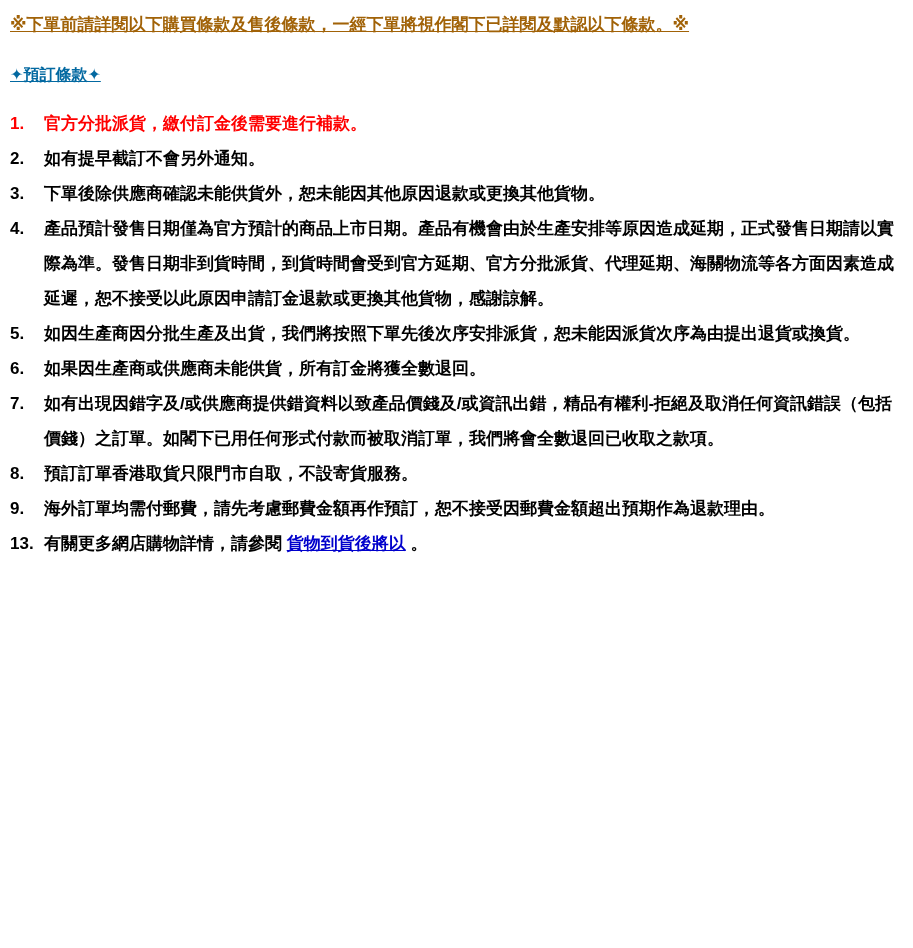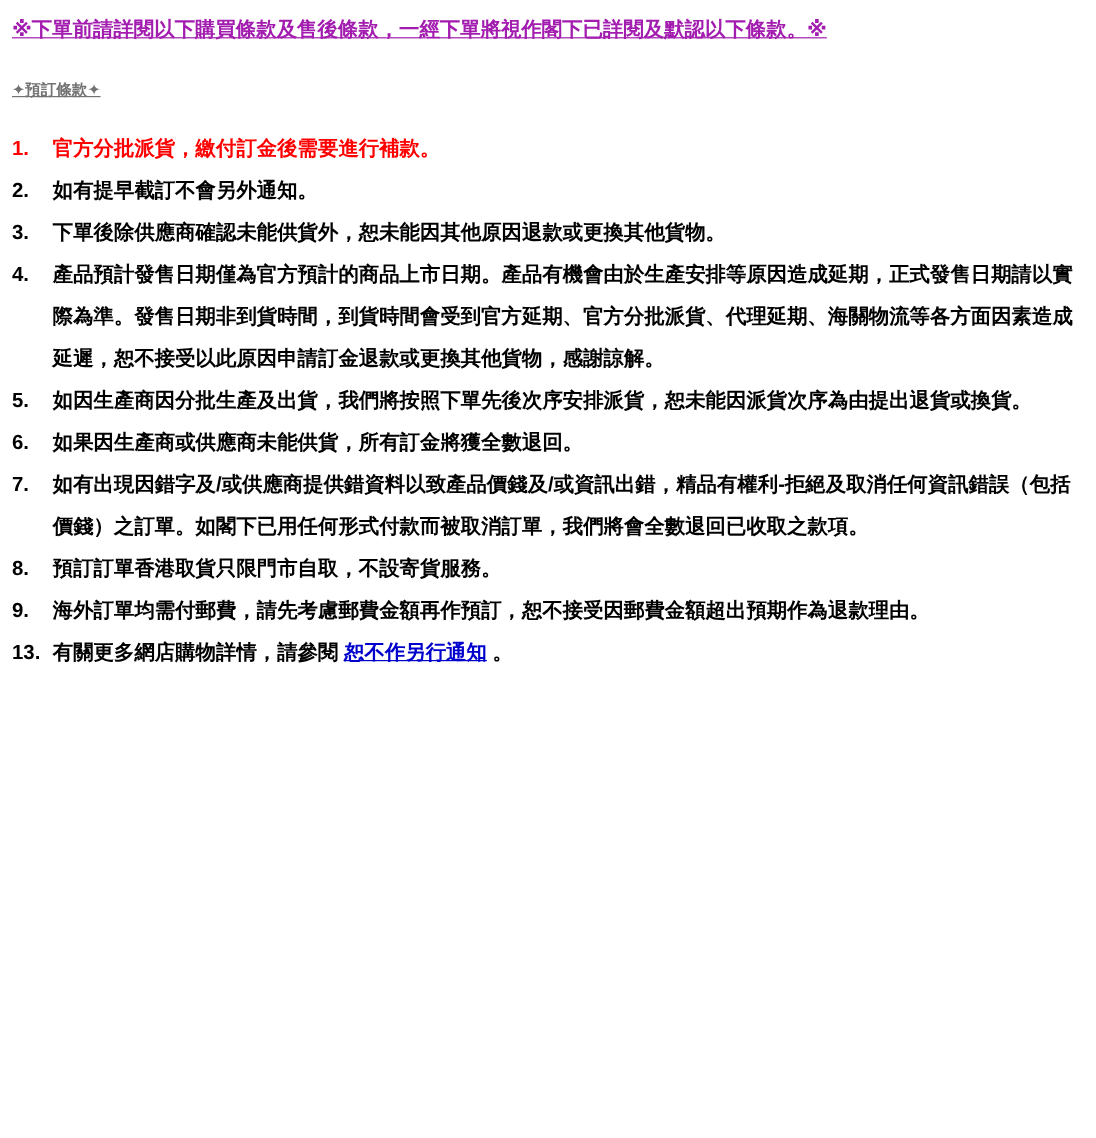--- a/index.html
+++ b/index.html
@@ -14,30 +14,30 @@
     -webkit-font-smoothing: antialiased;
   }
   .page {
     width: 913px;
     min-height: 948px;
     box-sizing: border-box;
     padding: 10px 12px 8px 10px;
     background: #ffffff;
   }
   .title {
-    color: #a21caf;
+    color: #a16207;
     font-size: 17px;
     line-height: 26px;
     margin: 2px 0 0 0;
     text-decoration: underline;
     font-weight: bold;
   }
   .section-heading {
-    color: #737373;
-    font-size: 13px;
+    color: #0369a1;
+    font-size: 16px;
     line-height: 22px;
     margin: 26px 0 0 0;
     text-decoration: underline;
     font-weight: bold;
   }
   .terms-list {
     margin-top: 20px;
   }
   .term-item {
     display: flex;
@@ -112,16 +112,16 @@
       <div class="term-item">
         <span class="term-number">8.</span>
         <span class="term-text"><span class="seg-normal">預訂訂單香港取貨只限門市自取，不設寄貨服務。</span></span>
       </div>
       <div class="term-item">
         <span class="term-number">9.</span>
         <span class="term-text"><span class="seg-normal">海外訂單均需付郵費，請先考慮郵費金額再作預訂，恕不接受因郵費金額超出預期作為退款理由。</span></span>
       </div>
       <div class="term-item">
         <span class="term-number">13.</span>
-        <span class="term-text"><span class="seg-normal">有關更多網店購物詳情，請參閱 </span><a class="seg-link" href="#">恕不作另行通知</a><span class="seg-normal"> 。</span></span>
+        <span class="term-text"><span class="seg-normal">有關更多網店購物詳情，請參閱 </span><a class="seg-link" href="#">貨物到貨後將以</a><span class="seg-normal"> 。</span></span>
       </div>
     </div>
 </div>
 
 </body></html>

